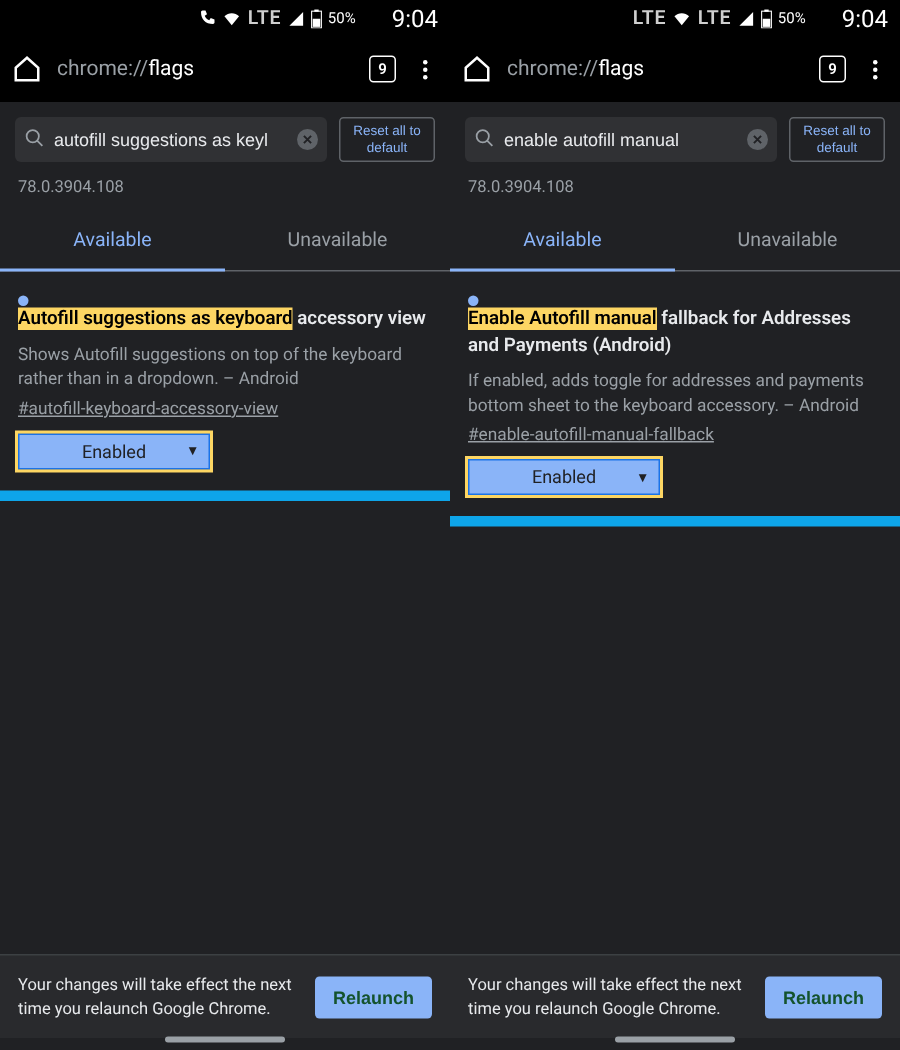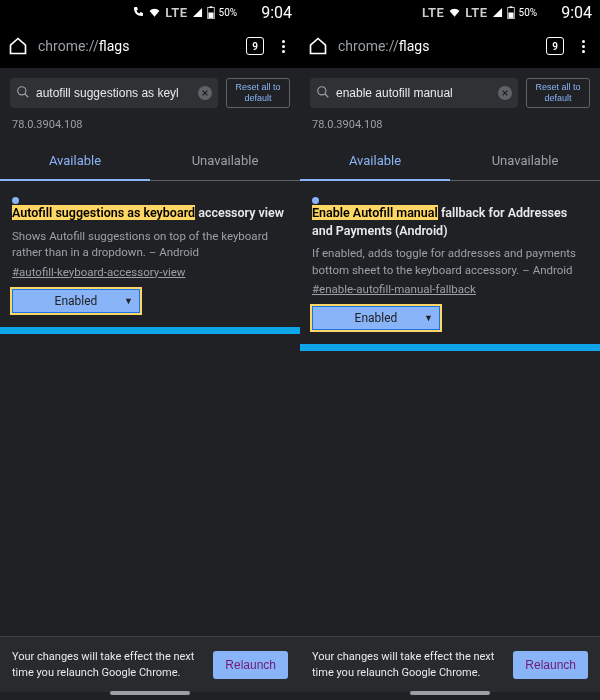--- a/index.html
+++ b/index.html
@@ -130,23 +130,23 @@
   
   .footer{
     position:absolute; left:0; right:0; bottom:8px;
     background:#292a2d;
     padding:12px 12px;
     display:flex; align-items:center; gap:10px;
     border-top:1px solid #3c4043;
   }
   .footer-text{ flex:1; font-size:11px; color:#e8eaed; line-height:1.4;}
   .relaunch{
-    background:#8ab4f8; color:#701a75;
+    background:#8ab4f8; color:#14532d;
     border:none; border-radius:3px;
-    padding:7px 12px; font-size:12px; font-weight:400;
+    padding:7px 12px; font-size:12px; font-weight:700;
   }
   
   .navpill{
     position:absolute; bottom:5px; left:50%; transform:translateX(-50%);
     width:80px; height:4px; background:#9aa0a6; border-radius:3px;
   }
 </style>
 </head>
 <body>
 

